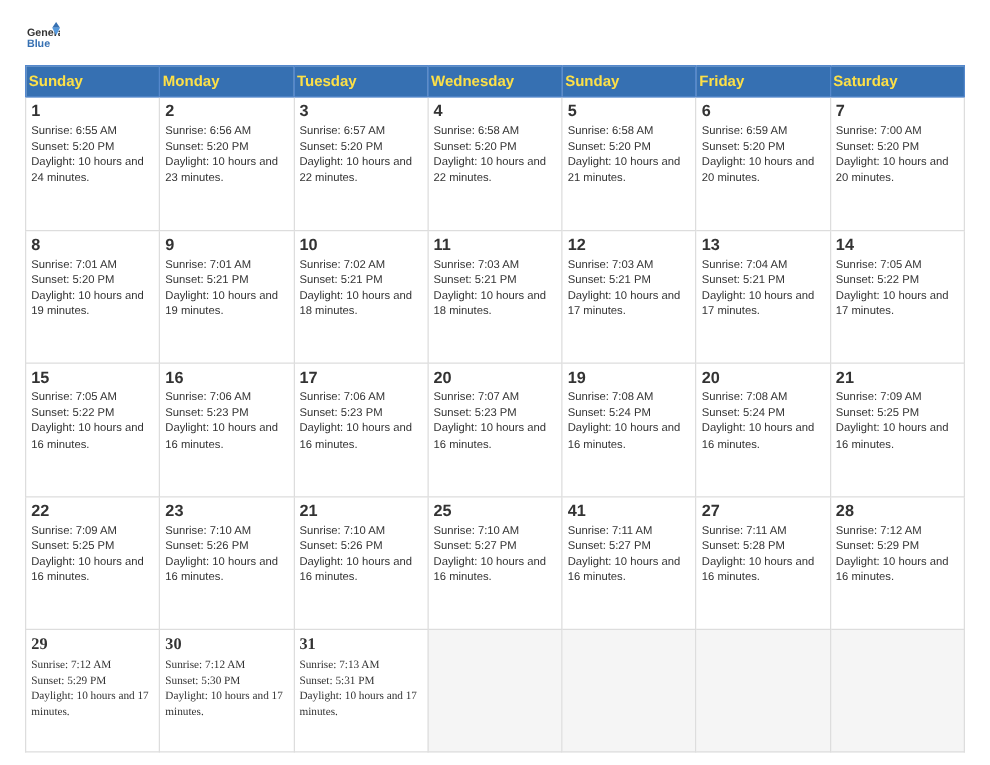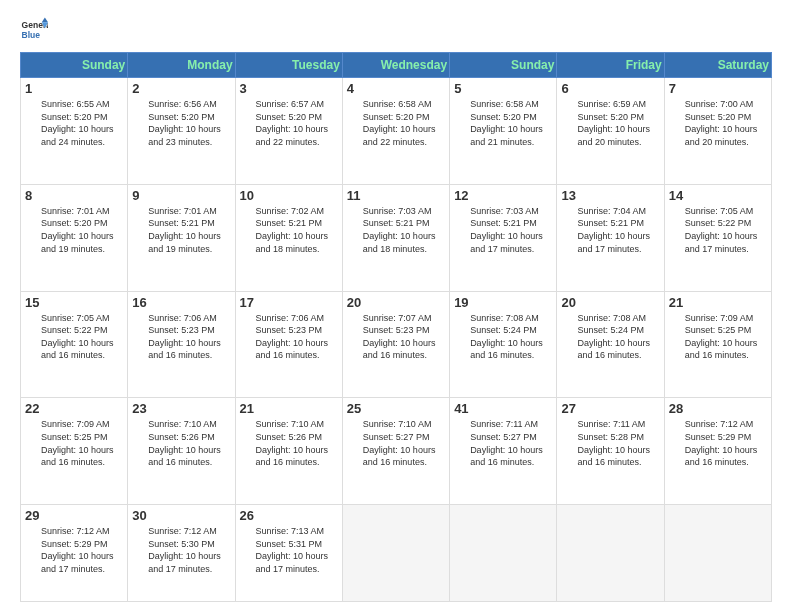--- a/index.html
+++ b/index.html
@@ -46,53 +46,53 @@
     }
     .calendar {
       flex: 1;
       border: 1px solid #ccc;
       border-collapse: collapse;
       width: 100%;
       table-layout: fixed;
     }
     .calendar th {
       background: #3670b2;
-      color: #86efac;
+      color: #fde047;
       font-size: 12px;
       font-weight: bold;
-      text-align: right;
+      text-align: left;
       padding: 5px 2px;
       border: 1px solid #5588cc;
     }
     .calendar td {
       vertical-align: top;
       border: 1px solid #ddd;
       padding: 3px 4px;
       font-size: 9.5px;
       color: #333;
       background: #fff;
       height: 82px;
     }
     .calendar td.empty {
       background: #f5f5f5;
     }
     .calendar tr:last-child td {
       height: 72px;
+      font-family: Liberation Serif, serif;
     }
     .day-num {
       font-size: 13px;
       font-weight: bold;
       display: block;
       margin-bottom: 2px;
     }
     .day-info {
       font-size: 9px;
       line-height: 1.4;
       color: #333;
-      margin-left: 16px;
     }
   </style>
 </head>
 <body>
 
 <div class="page">
   <div class="header">
     <div class="logo">
       <svg class="logo-icon" viewBox="0 0 36 36">
         <text x="2" y="16" font-size="11" font-weight="bold" fill="#333" font-family="Arial">General</text>
@@ -363,21 +363,21 @@
       </td>
           <td>
         <span class="day-num">30</span>
         <div class="day-info">
           Sunrise: 7:12 AM<br>
           Sunset: 5:30 PM<br>
           Daylight: 10 hours and 17 minutes.
         </div>
       </td>
           <td>
-        <span class="day-num">26</span>
+        <span class="day-num">31</span>
         <div class="day-info">
           Sunrise: 7:13 AM<br>
           Sunset: 5:31 PM<br>
           Daylight: 10 hours and 17 minutes.
         </div>
       </td>
           <td class="empty"></td>
           <td class="empty"></td>
           <td class="empty"></td>
           <td class="empty"></td>

